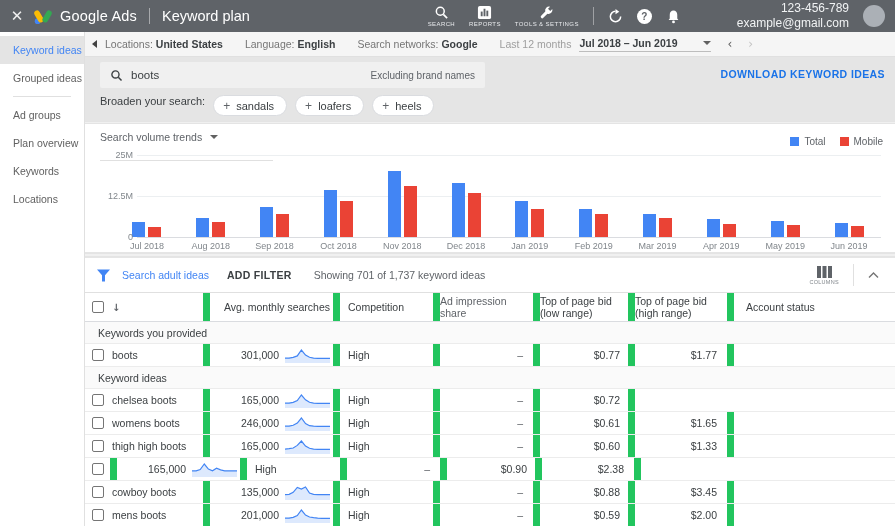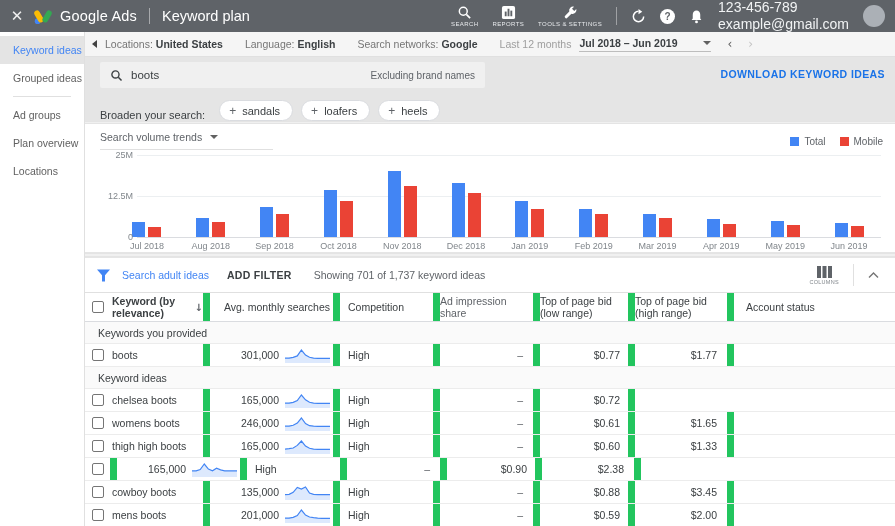--- a/index.html
+++ b/index.html
@@ -14,21 +14,21 @@
   .tb-brand { font-size:14.5px; letter-spacing:.2px; }
   .tb-sep { width:1px; height:16px; background:rgba(255,255,255,.45); margin:0 12px; }
   .tb-title { font-size:14.5px; }
   .tb-right { margin-left:auto; display:flex; align-items:center; gap:14px; padding-right:10px; }
   .tb-stack { display:flex; flex-direction:column; align-items:center; gap:1px; cursor:pointer; }
   .tb-stack .lbl { font-size:6px; letter-spacing:.4px; color:#e8eaed; white-space:nowrap; }
   .tb-ico { width:15px; height:15px; }
   .tb-vline { width:1px; height:18px; background:rgba(255,255,255,.4); }
   .tb-help { width:15px; height:15px; background:#fff; border-radius:50%; color:#5f6368;
     font-size:10px; font-weight:bold; display:flex; align-items:center; justify-content:center; }
-  .tb-acct { font-size:14px; line-height:1.25; color:#f1f3f4; }
+  .tb-acct { text-align:right; font-size:12px; line-height:1.25; color:#f1f3f4;margin-left:42px; }
   .tb-avatar { width:22px; height:22px; border-radius:50%; background:#abb0b6; }
 
   
   .subheader { position:absolute; left:85px; top:32px; width:810px; height:25px; background:#f5f5f5;
     border-bottom:1px solid #e0e0e0; display:flex; align-items:center; font-size:10.5px; color:#757575; }
   .collapse-arrow { width:0; height:0; border-top:4px solid transparent; border-bottom:4px solid transparent;
     border-right:5px solid #424242; margin:0 8px 0 7px; cursor:pointer; }
   .sh-item { margin-right:22px; white-space:nowrap; }
   .sh-item b { color:#3c4043; font-weight:bold; }
   .sh-period { color:#9e9e9e; margin-right:8px; }
@@ -55,29 +55,29 @@
   .search-box { position:absolute; left:15px; top:5px; width:385px; height:26px; background:#f0f0f0;
     border-radius:2px; display:flex; align-items:center; padding:0 10px; gap:8px; }
   .search-box input { border:none; background:transparent; outline:none; font-size:11.5px; color:#3c4043;
     flex:1; font-family:"Liberation Sans",sans-serif; }
   .search-note { font-size:10px; color:#5f6368; white-space:nowrap; }
   .download-link { position:absolute; right:10px; top:11px; font-size:10.5px; font-weight:bold;
     letter-spacing:.4px; color:#1a73e8; cursor:pointer; white-space:nowrap; }
 
   
   .broaden-row { position:absolute; left:15px; top:38px; width:780px; height:26px;
-    display:flex; align-items:flex-end; gap:14px; font-size:11px; color:#3c4043; }
+    display:flex; align-items:flex-start; gap:8px; font-size:11px; color:#3c4043; }
   .chip { display:inline-flex; align-items:center; gap:6px; border:1px solid #dadce0; border-radius:12px;
     height:21px; padding:0 12px 0 9px; font-size:11px; color:#3c4043; background:#fff; cursor:pointer; }
   .chip .plus { color:#5f6368; font-size:12px; }
 
   
   .chart-panel { position:absolute; left:0; top:67px; width:810px; height:128px; background:#fff; }
   .cp-title { position:absolute; left:15px; top:7px; font-size:10.5px; color:#5f6368;
-    display:inline-flex; align-items:center; gap:8px; padding-bottom:6px; border-bottom:1px solid #e0e0e0;
+    display:inline-flex; align-items:center; gap:8px; padding-bottom:17px; border-bottom:1px solid #e0e0e0;
     padding-right:55px; cursor:pointer; }
   .legend { position:absolute; right:12px; top:12px; display:flex; align-items:center; gap:14px;
     font-size:10px; color:#5f6368; }
   .lg-sw { width:9px; height:9px; display:inline-block; margin-right:5px; }
   .plot-wrap { position:absolute; left:30px; right:14px; top:31px; height:96px; }
   .plot { position:absolute; left:22px; right:0; top:0; height:82px; }
   .gline { position:absolute; left:0; right:0; height:1px; background:#eceff1; }
   .gline.base { background:#dadce0; }
   .ytick { position:absolute; right:calc(100% - 18px); font-size:9px; color:#80868b; transform:translateY(-50%); }
   .groups { position:absolute; left:0; right:0; top:0; height:96px; display:flex; justify-content:space-around; }
@@ -194,20 +194,21 @@
   <span class="chev">‹</span>
   <span class="chev disabled">›</span>
 </div>
 
 <nav class="sidebar">
     <div class="side-item selected">Keyword ideas</div>
     <div class="side-item">Grouped ideas</div>
     <div class="side-div"></div>
     <div class="side-item">Ad groups</div>
     <div class="side-item">Plan overview</div>
+    <div class="side-item">Keywords</div>
     <div class="side-item">Locations</div>
   </nav>
 
 <div class="main">
 
   <div class="search-row">
     <div class="search-box">
       <svg width="13" height="13" viewBox="0 0 16 16">
           <circle cx="6.7" cy="6.7" r="4.4" fill="none" stroke="#3c4043" stroke-width="1.7"></circle>
           <line x1="10.2" y1="10.2" x2="14.2" y2="14.2" stroke="#3c4043" stroke-width="1.8"></line>
@@ -375,21 +376,20 @@
             <polyline points="1,5.5 5.5,1 10,5.5" fill="none" stroke="#757575" stroke-width="1.4"></polyline>
           </svg>
       </span>
     </div>
     <div class="thead" id="thead">
         <div class="cell c-check">
           <span class="checkbox"></span>
         </div>
         <div class="cell c-kw">
           <span class="kw-head">
-            <span>Keyword (by relevance)</span>
             <span class="sort-arrow">↓</span>
           </span>
         </div>
         <div class="cell bl c-search">
           <span class="num">Avg. monthly searches</span>
         </div>
         <div class="cell bl c-comp">Competition</div>
         <div class="cell bl c-imp">Ad impression share</div>
         <div class="cell bl c-low">Top of page bid (low range)</div>
         <div class="cell bl c-high">Top of page bid (high range)</div>

